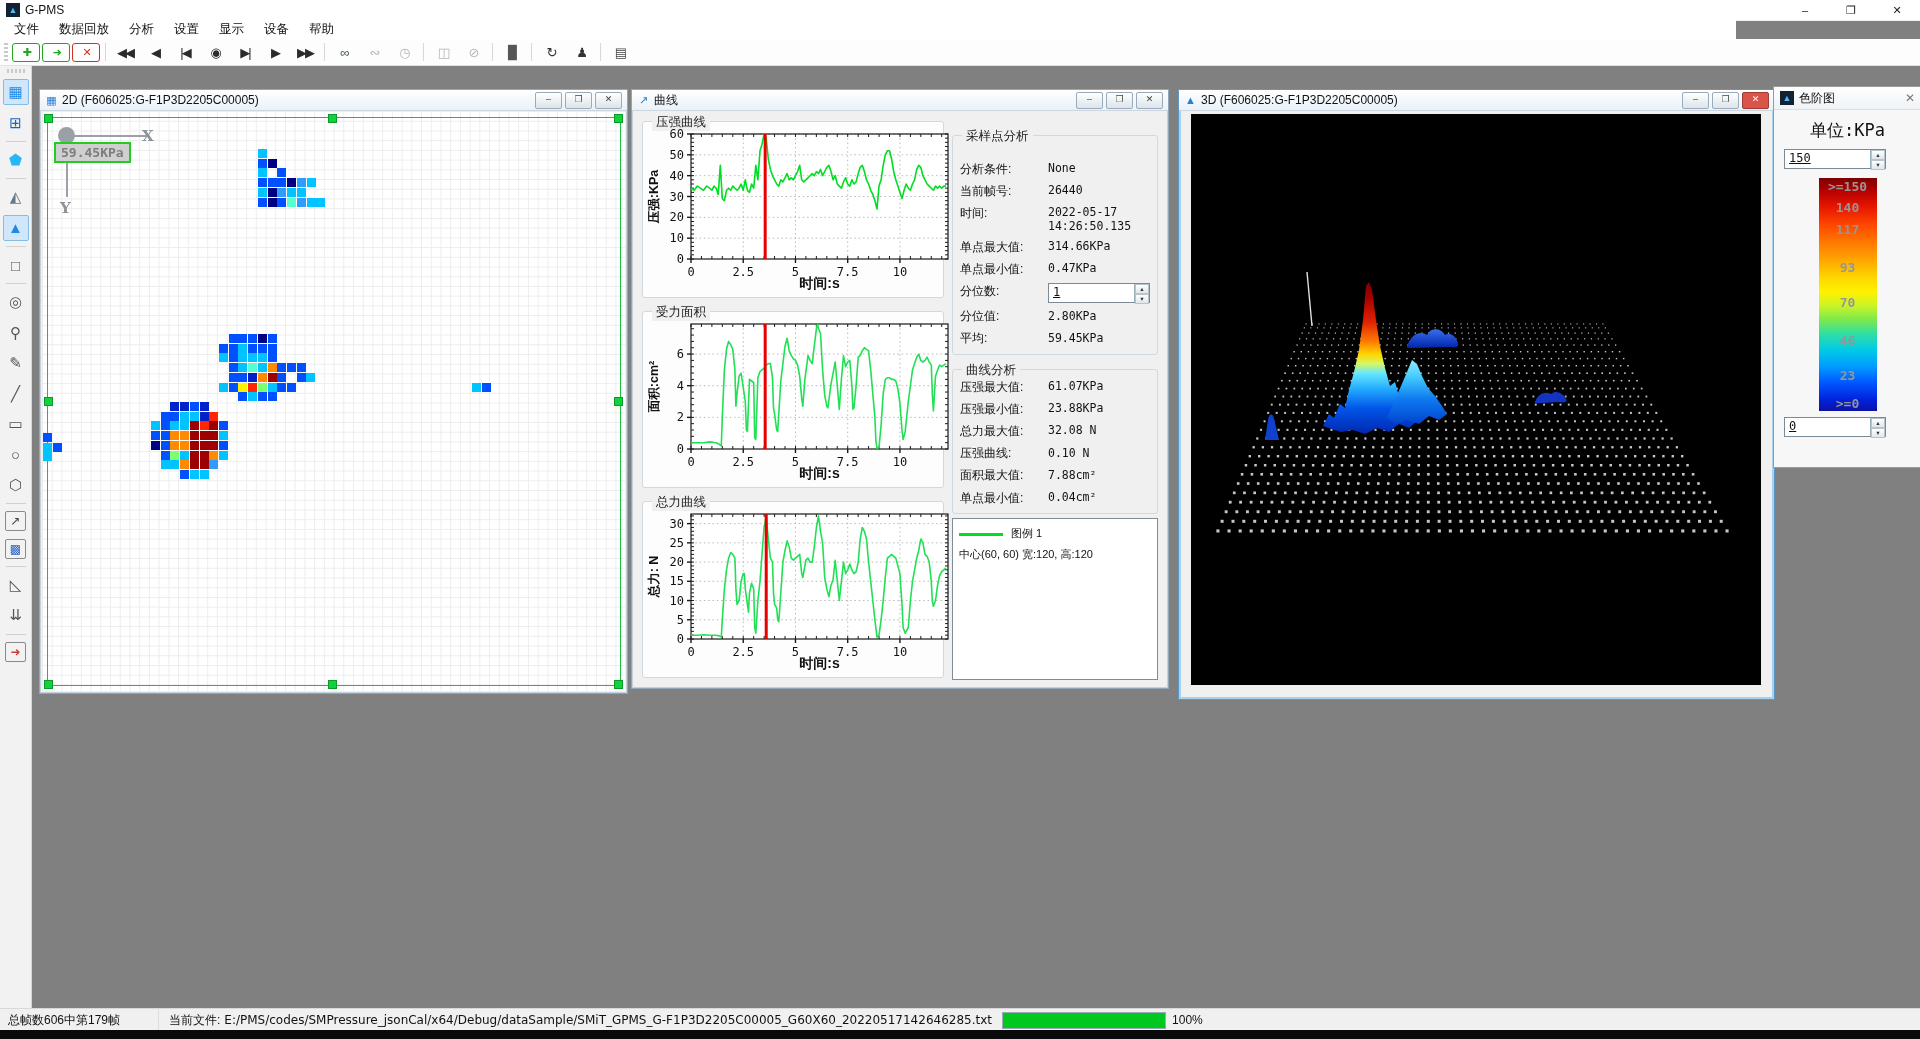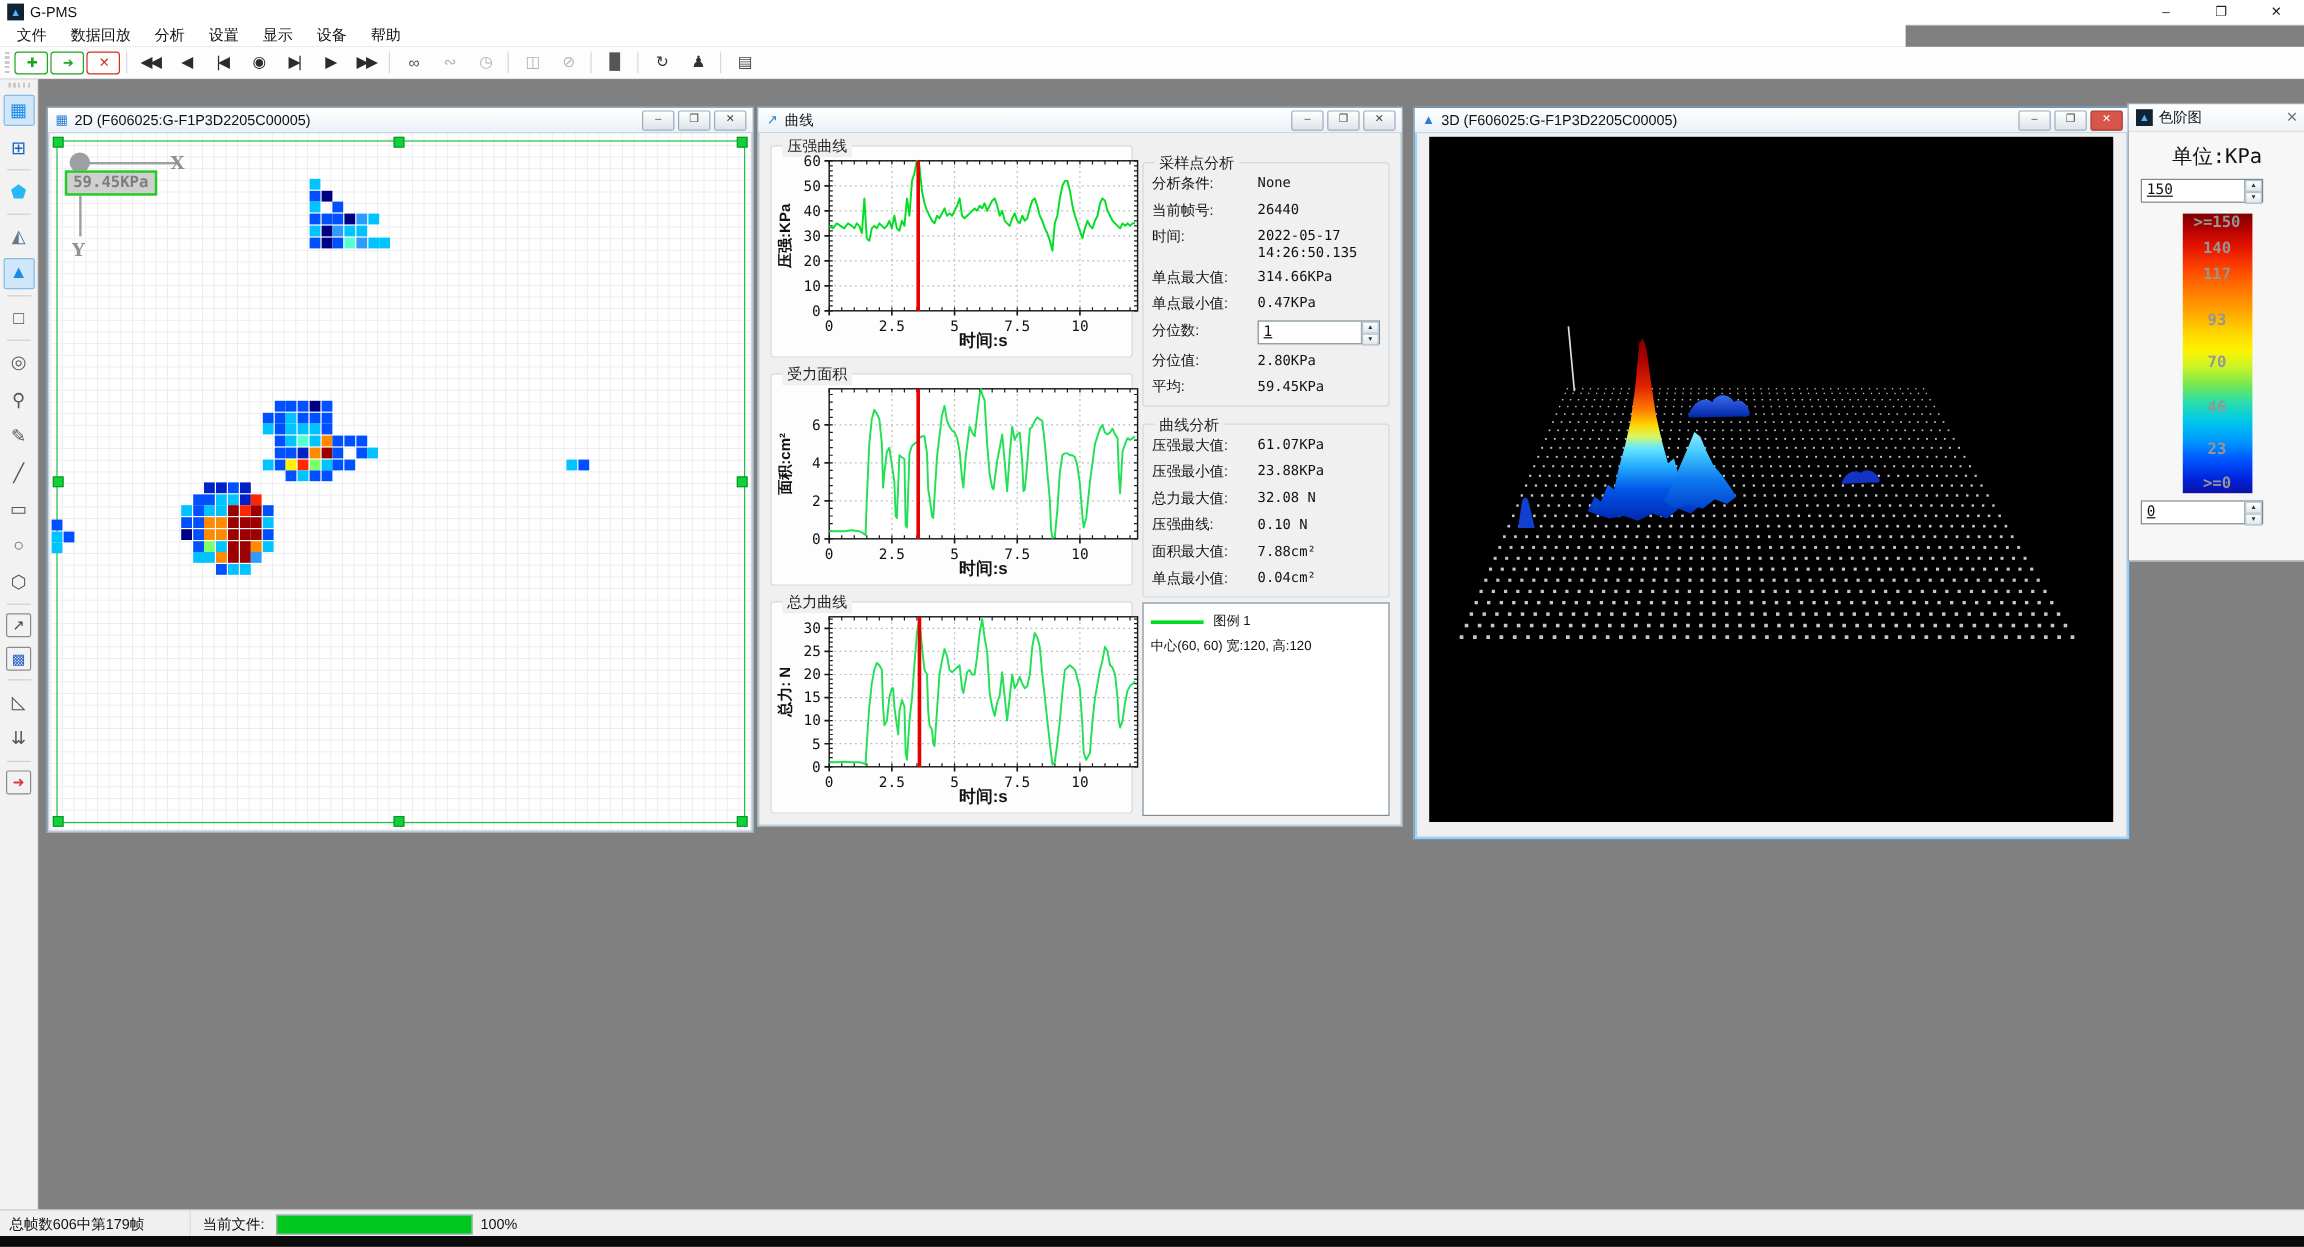--- a/index.html
+++ b/index.html
@@ -5,21 +5,21 @@
   html,body{margin:0;padding:0;background:#000;}
   body{font-family:"Liberation Sans","DejaVu Sans",sans-serif;font-size:12px;color:#111;}
   #app{position:relative;width:1920px;height:1039px;background:#808080;overflow:hidden;}
 
   
   .titlebar{position:absolute;left:0;top:0;width:1920px;height:20px;background:#fff;display:flex;align-items:center;border-bottom:1px solid #f0f0f0;}
   .appicon{width:14px;height:14px;margin:0 5px 0 6px;background:#123;display:flex;align-items:center;justify-content:center;color:#4db6ff;font-size:9px;line-height:14px;}
   .apptitle{font-size:12px;}
   .winctrl{margin-left:auto;display:flex;height:20px;}
   .winctrl div{width:46px;text-align:center;line-height:20px;font-size:11px;color:#222;}
-  .menubar{position:absolute;left:0;top:20px;width:1588px;height:19px;background:#fff;display:flex;align-items:center;padding-left:4px;box-sizing:border-box;}
+  .menubar{position:absolute;left:0;top:20px;width:1736px;height:19px;background:#fff;display:flex;align-items:center;padding-left:4px;box-sizing:border-box;}
   .menu-item{padding:0 10px;line-height:19px;font-size:12.5px;}
   .toolbar{position:absolute;left:0;top:39px;width:1920px;height:27px;background:#fdfdfd;border-bottom:1px solid #e3e3e3;display:flex;align-items:center;padding-left:4px;box-sizing:border-box;}
   .grip{width:4px;height:18px;margin-right:3px;background:repeating-linear-gradient(180deg,#c9c9c9 0 2px,transparent 2px 4px);}
   .tb-btn{min-width:22px;height:22px;margin:0 1px;display:flex;align-items:center;justify-content:center;font-size:13px;border:1px solid transparent;letter-spacing:-2px;padding:0 2px;}
   .tb-btn.boxed{border:1.4px solid currentColor;border-radius:3px;width:18px;height:17px;font-size:11px;}
   .tb-sep{width:1px;height:18px;background:#d8d8d8;margin:0 4px;}
 
   
   .sidebar{position:absolute;left:0;top:66px;width:32px;height:942px;background:#f2f2f2;border-right:1px solid #d5d5d5;display:flex;flex-direction:column;align-items:center;padding-top:3px;box-sizing:border-box;}
   .sb-grip{width:18px;height:4px;margin-bottom:4px;background:repeating-linear-gradient(90deg,#c9c9c9 0 2px,transparent 2px 4px);}
@@ -789,21 +789,21 @@
                 <line x1="254.9430894308943" y1="133" x2="254.9430894308943" y2="137" stroke="#1a1a1a" stroke-width="1.4"></line>
                 <text x="254.9430894308943" y="150" text-anchor="middle" font-size="12" fill="#111" font-family="DejaVu Sans Mono, monospace">10</text>
                 <polyline points="46.0,129.2 52.3,129.2 58.5,128.8 64.8,129.2 71.1,129.2 74.2,129.9 76.3,131.1 77.3,113.8 79.4,83.0 81.5,63.8 83.6,52.2 85.7,46.5 87.8,48.4 89.9,52.2 90.9,83.0 92.0,98.4 94.1,94.5 96.1,75.3 98.2,67.6 99.3,67.6 100.3,83.0 102.4,98.4 103.5,106.1 104.5,86.8 106.6,77.2 108.7,83.0 109.7,121.5 110.8,127.2 112.9,94.5 115.0,75.3 117.0,48.4 119.1,21.5 121.2,9.9 123.3,33.0 125.4,52.2 127.5,56.1 128.5,86.8 129.6,98.4 131.7,102.2 132.7,113.8 133.8,115.7 135.8,86.8 137.9,56.1 140.0,44.5 142.1,34.9 144.2,40.7 146.3,52.2 148.4,54.2 150.5,52.2 152.6,50.3 154.7,48.4 156.7,67.6 157.8,71.5 159.9,59.9 160.9,54.2 163.0,52.2 165.1,56.1 167.2,56.1 169.3,40.7 171.4,21.5 173.5,9.9 175.5,25.3 177.6,36.8 179.7,71.5 181.8,83.0 183.9,90.7 186.0,79.2 188.1,73.4 190.2,54.2 192.3,75.3 194.3,94.5 196.4,75.3 198.5,56.1 200.6,67.6 202.7,63.8 204.8,58.0 206.9,63.8 209.0,67.6 211.1,65.7 213.2,56.1 215.2,33.0 217.3,21.5 219.4,25.3 221.5,33.0 223.6,56.1 225.7,75.3 227.8,94.5 229.9,113.8 232.0,131.1 234.0,129.2 236.1,113.8 238.2,94.5 240.3,71.5 242.4,52.2 244.5,50.3 246.6,48.4 248.7,50.3 250.8,52.2 252.9,59.9 254.9,67.6 257.0,98.4 258.1,121.5 260.2,127.2 263.3,121.5 265.4,94.5 267.5,75.3 269.6,63.8 271.7,52.2 273.7,44.5 275.8,33.0 277.9,36.8 280.0,48.4 282.1,50.3 284.2,56.1 286.3,75.3 287.3,94.5 288.4,100.3 290.5,94.5 292.6,79.2 294.6,69.5 296.7,65.7 298.8,63.8 300.9,61.8" fill="none" stroke="#22e055" stroke-width="1.6" stroke-linejoin="round"></polyline>
                 <rect x="119.71951219512195" y="8" width="3" height="125" fill="#e80000"></rect>
                 <text x="174.5" y="162" text-anchor="middle" font-size="14" fill="#111" font-weight="bold">时间:s</text>
                 <text x="13" y="70.5" text-anchor="middle" font-size="12.5" fill="#111" font-weight="bold" transform="rotate(-90 13 70.5)">总力: N</text>
               </svg>
           </div>
         </div>
         <div class="info-col">
-          <div class="gbox" style="margin-top:14px;padding:6px 2px 4px 2px;flex:none;">
+          <div class="gbox" style="margin-top:14px;padding:22px 2px 4px 2px;flex:none;">
             <span class="gb-label">采样点分析</span>
             <div>
                 <div class="irow">
                   <span class="rl">分析条件:</span>
                   <span class="rv">None</span>
                 </div>
                 <div class="irow">
                   <span class="rl">当前帧号:</span>
                   <span class="rv">26440</span>
                 </div>
@@ -2227,20 +2227,21 @@
             <div>▼</div>
           </div>
       </div>
     </div>
   </div>
 
   <div class="statusbar">
     <div class="sb-frames">总帧数606中第179帧</div>
     <div class="sb-file">
       <span>当前文件:</span>
+      <span class="sb-path">E:/PMS/codes/SMPressure_jsonCal/x64/Debug/dataSample/SMiT_GPMS_G-F1P3D2205C00005_G60X60_20220517142646285.txt</span>
     </div>
     <div class="pbar">
         <div class="pfill" style="width: 100%;"></div>
       </div>
     <div class="ptext">100%</div>
   </div>
   <div class="taskbar"></div>
 </div>
 
 </body></html>

